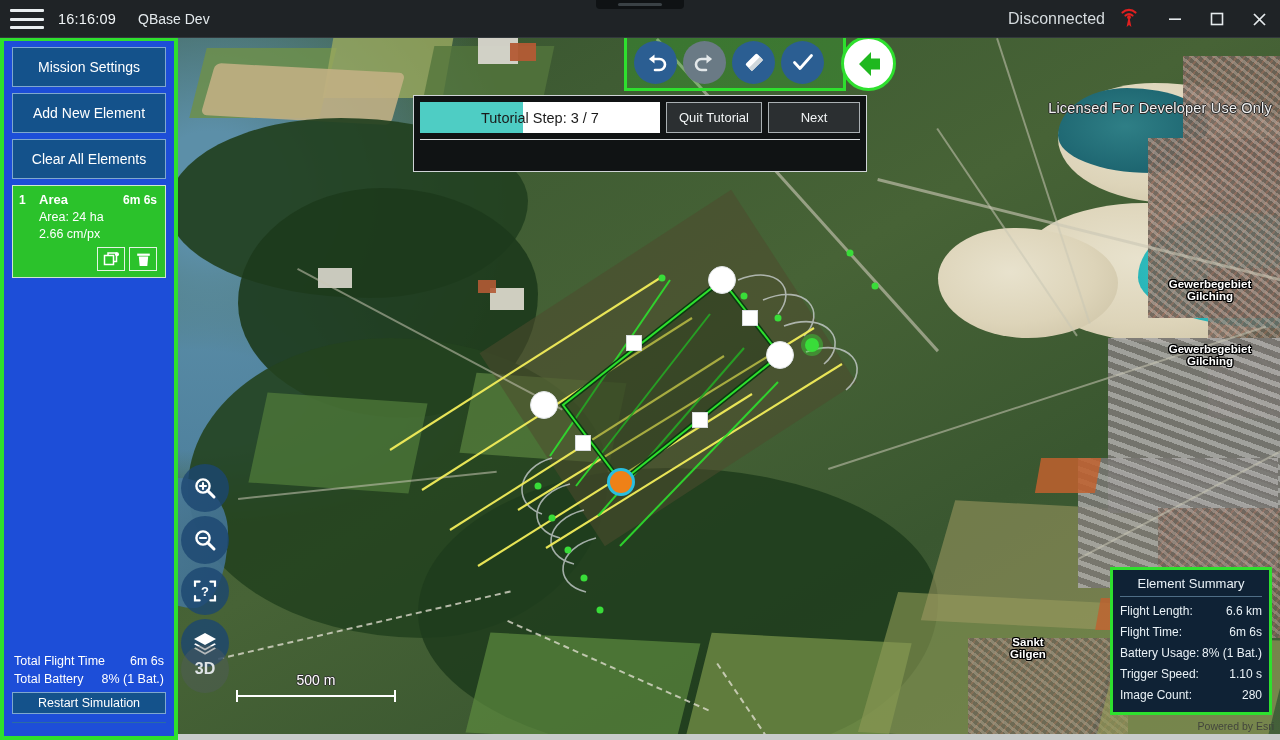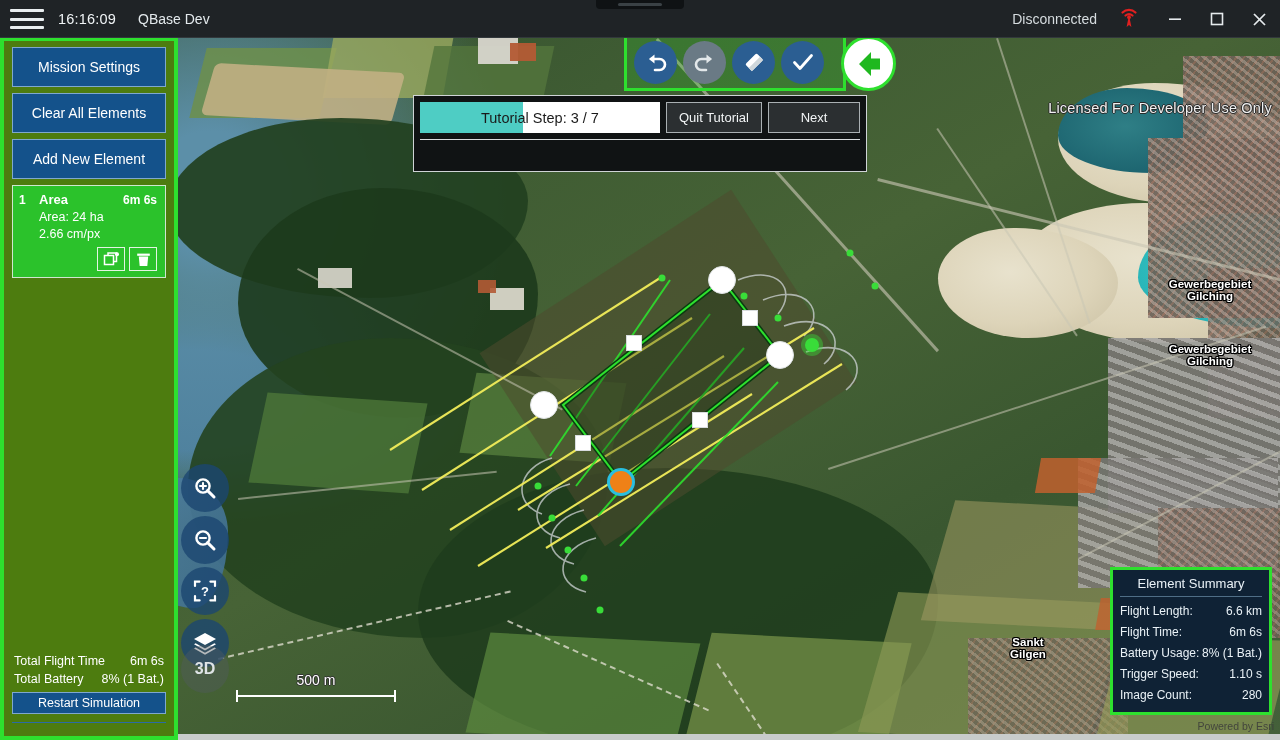--- a/index.html
+++ b/index.html
@@ -33,32 +33,32 @@
   .hamburger {
     width: 34px; height: 24px; margin-left: 10px; margin-right: 14px;
     display: flex; flex-direction: column; justify-content: space-between;
     padding: 2px 0;
     cursor: pointer;
   }
   .hamburger span { display:block; height:3px; background:#e9eef0; border-radius:1px; }
   .tb-clock { color:#f0f4f6; font-size:14.5px; letter-spacing:.2px; }
   .tb-title { color:#e3e9ec; font-size:14px; margin-left:22px; }
   .tb-right { margin-left:auto; display:flex; align-items:center; height:100%; }
-  .tb-status { color:#d6dcdf; font-size:14px; margin-right:17px; }
+  .tb-status { color:#d6dcdf; font-size:16px; margin-right:9px; }
   .tb-wifi { width:30px; height:30px; display:flex; align-items:center; justify-content:center; margin-right:10px; }
   .winbtn {
     width:42px; height:38px; display:flex; align-items:center; justify-content:center;
     cursor:pointer;
   }
   .winbtn svg { display:block; }
 
   
   .sidebar {
     position:absolute; left:0; top:38px; width:178px; height:702px;
-    background:#4d7c0f;
+    background:#1d4ed8;
     border:4px solid #2ee02e;
     border-top-width:3px;
     z-index:30;
     display:flex; flex-direction:column;
   }
   .sb-top { padding:6px 8px 0 8px; }
   .sb-btn {
     height:40px; width:100%;
     background:#14528b;
     border:1px solid #7fa8ce;
@@ -571,22 +571,22 @@
     </div>
     <div class="sm-row">
       <span>Image Count:</span>
       <span class="v">280</span>
     </div>
   </div>
 
   <div class="sidebar">
     <div class="sb-top">
       <div class="sb-btn">Mission Settings</div>
+      <div class="sb-btn">Add New Element</div>
       <div class="sb-btn">Clear All Elements</div>
-      <div class="sb-btn">Add New Element</div>
     </div>
 
     <div class="sb-list">
       <div class="elem-card">
         <div class="ec-row1">
           <span class="ec-idx">1</span>
           <span class="ec-name">Area</span>
           <span class="ec-time">6m  6s</span>
         </div>
         <div class="ec-l1">Area: 24 ha</div>

